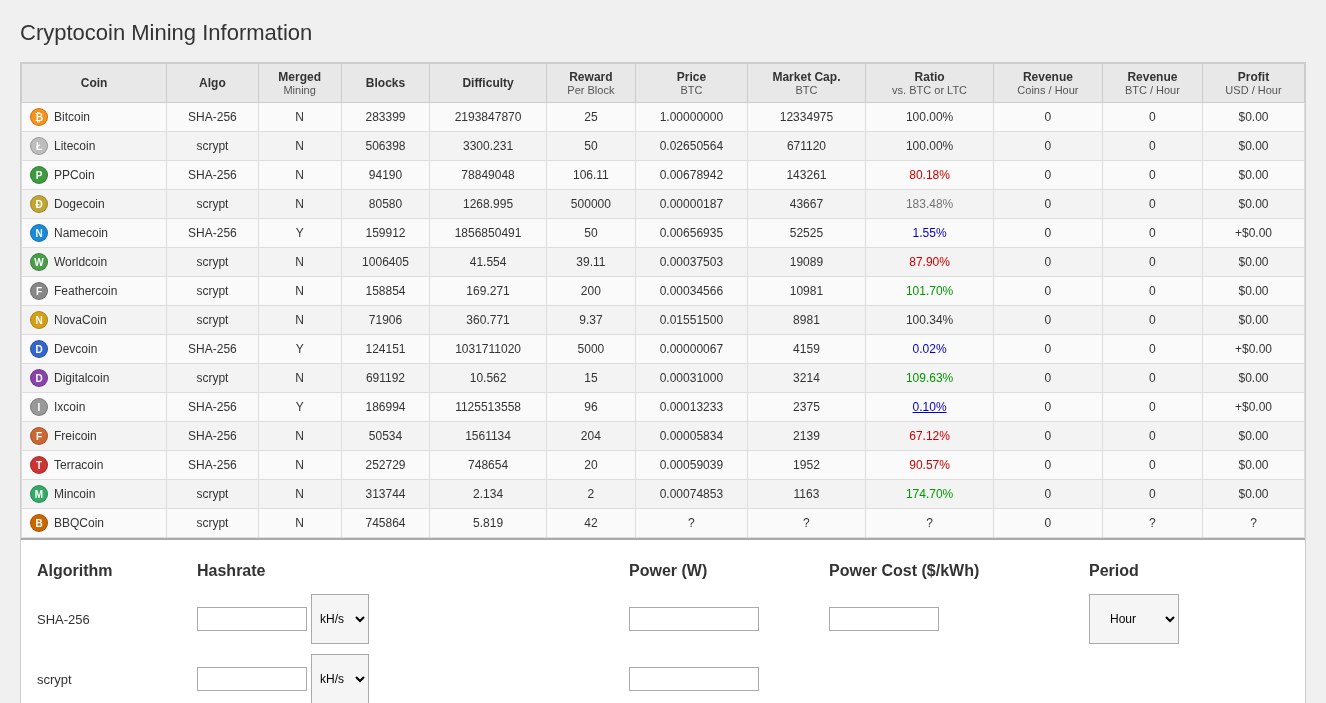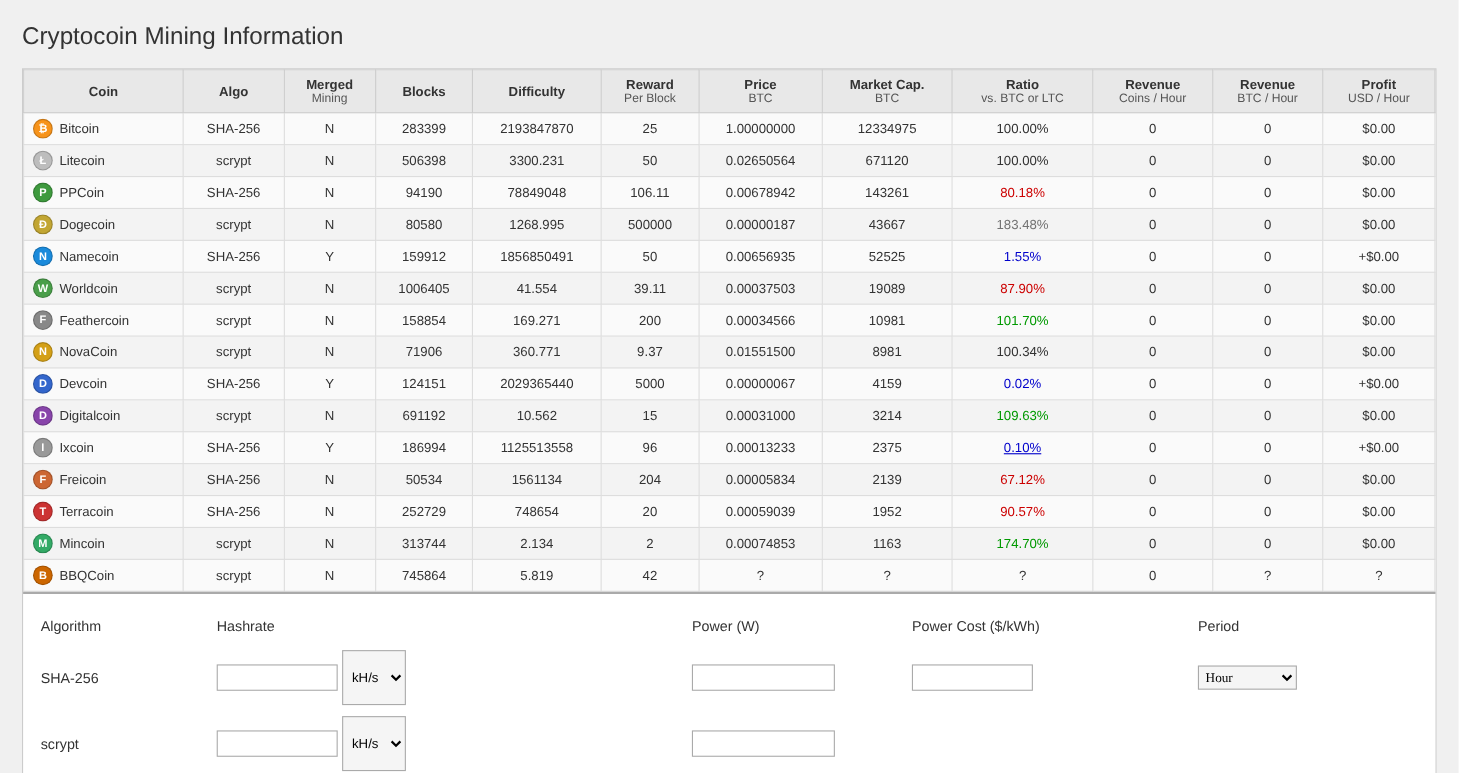--- a/index.html
+++ b/index.html
@@ -77,22 +77,22 @@
       padding: 16px;
     }
     .bottom-grid {
       display: grid;
       grid-template-columns: 160px 1fr 200px 260px 200px;
       gap: 0;
       align-items: center;
       margin-bottom: 8px;
     }
     .bottom-header {
-      font-weight: normal;
-      font-size: 13px;
+      font-weight: bold;
+      font-size: 16px;
       padding: 6px 0;
     }
     .bottom-row {
       display: grid;
       grid-template-columns: 160px 1fr 200px 260px 200px;
       gap: 0;
       align-items: center;
       margin-top: 8px;
     }
     .bottom-label {
@@ -343,21 +343,21 @@
         <tr>
           <td>
             <div class="coin-cell">
               <span class="coin-icon" style="background-color: rgb(51, 102, 204); color: rgb(255, 255, 255); border: 1px solid rgba(0, 0, 0, 0.2);">D</span>
               <span>Devcoin</span>
             </div>
           </td>
           <td>SHA-256</td>
           <td>Y</td>
           <td>124151</td>
-          <td>2029365440</td>
+          <td>1031711020</td>
           <td>5000</td>
           <td>0.00000067</td>
           <td>4159</td>
           <td style="color: rgb(0, 0, 204);">0.02%</td>
           <td>0</td>
           <td>0</td>
           <td>+$0.00</td>
         </tr>
         <tr>
           <td>
@@ -496,21 +496,21 @@
           <option>TH/s</option>
         </select>
       </div>
       <div>
         <input type="text" class="power-input" value="" style="">
       </div>
       <div>
         <input type="text" class="power-cost-input" value="" style="">
       </div>
       <div>
-        <select class="select-field" style="width:90px; padding:2px;font-family:Liberation Serif, serif;">
+        <select class="select-field" style="width:90px; padding:16px;">
           <option>Hour</option>
           <option>Day</option>
           <option>Week</option>
           <option>Month</option>
         </select>
       </div>
     </div>
 
     <div class="bottom-row" style="margin-top:10px;">
       <div class="bottom-label">scrypt</div>

